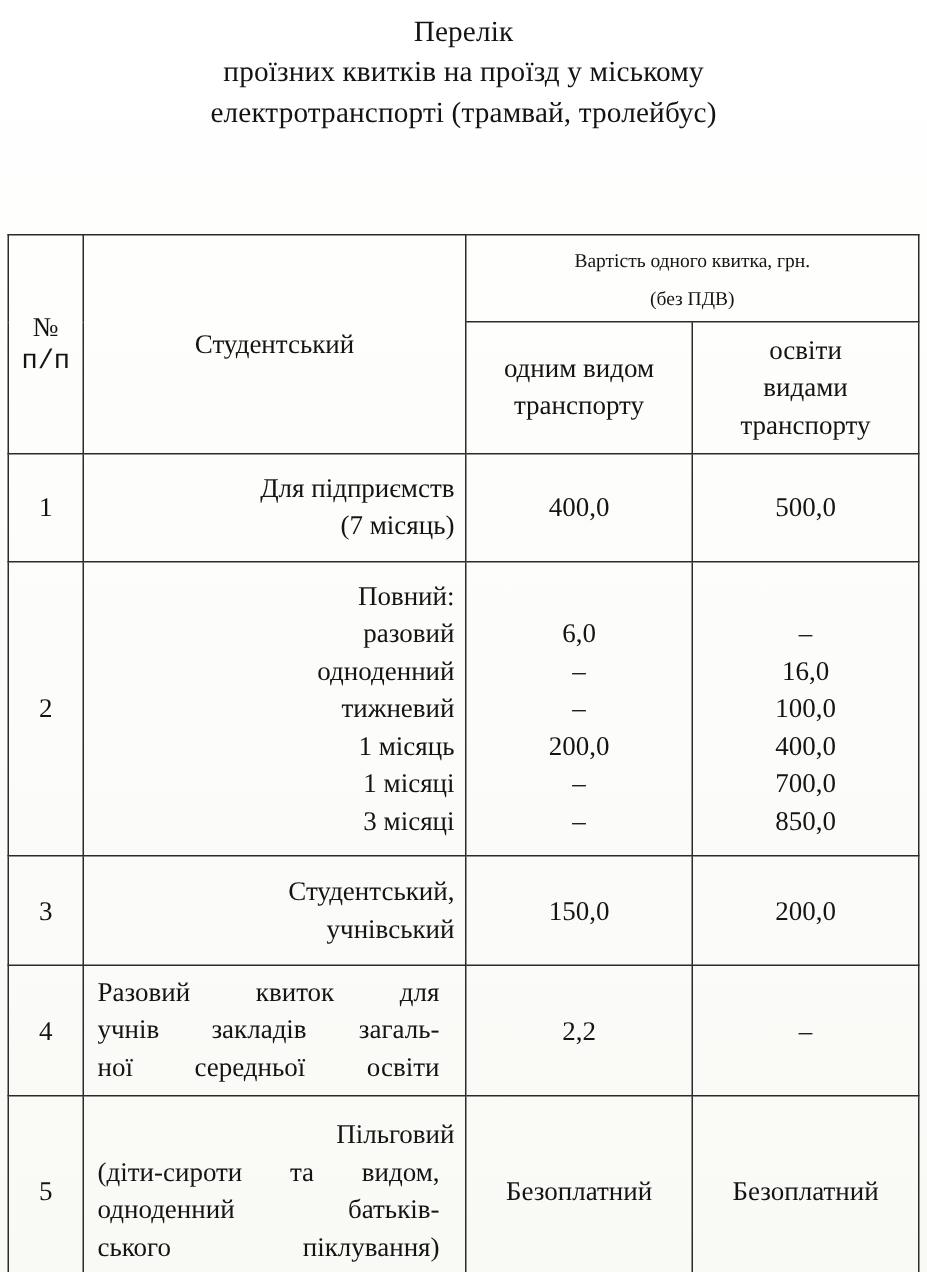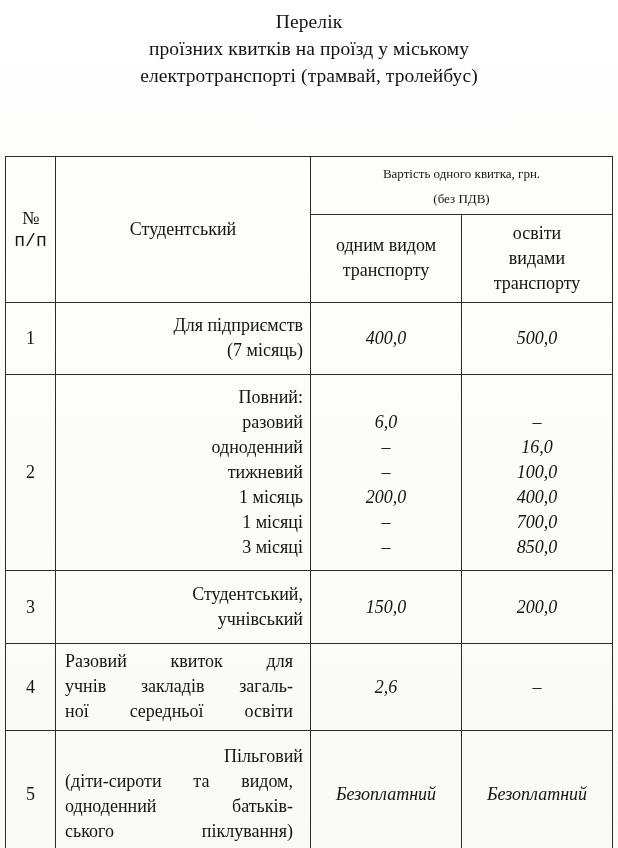--- a/index.html
+++ b/index.html
@@ -117,21 +117,21 @@
   .c-text.justified .ln.j {
     display: flex;
     justify-content: space-between;
     width: 228px;
   }
   .c-val {
     text-align: center;
     line-height: 25px;
     font-size: 18px;
   }
-  .c-val .ln { display: block; font-style: italic; }
+  .c-val .ln { display: block; }
   .c-val .dash { letter-spacing: 0; }
 
   
   .c-val.offset-one .spacer { display: block; height: 25px; }
 
   
   tr.r-head1 { height: 57px; }
   tr.r-head2 { height: 88px; }
   tr.r1 { height: 72px; }
   tr.r2 { height: 196px; }
@@ -252,21 +252,21 @@
                 <span>закладів</span>
                 <span>загаль-</span>
               </span>
               <span class="ln j">
                 <span>ної</span>
                 <span>середньої</span>
                 <span>освіти</span>
               </span>
             </td>
             <td class="c-val">
-              <span class="ln">2,6</span>
+              <span class="ln">2,2</span>
             </td>
             <td class="c-val">
               <span class="ln dash">–</span>
             </td>
           </tr>
           <tr class="r5">
             <td class="c-idx">5</td>
             <td class="c-text justified">
               <span class="ln">Пільговий</span>
               <span class="ln j">

